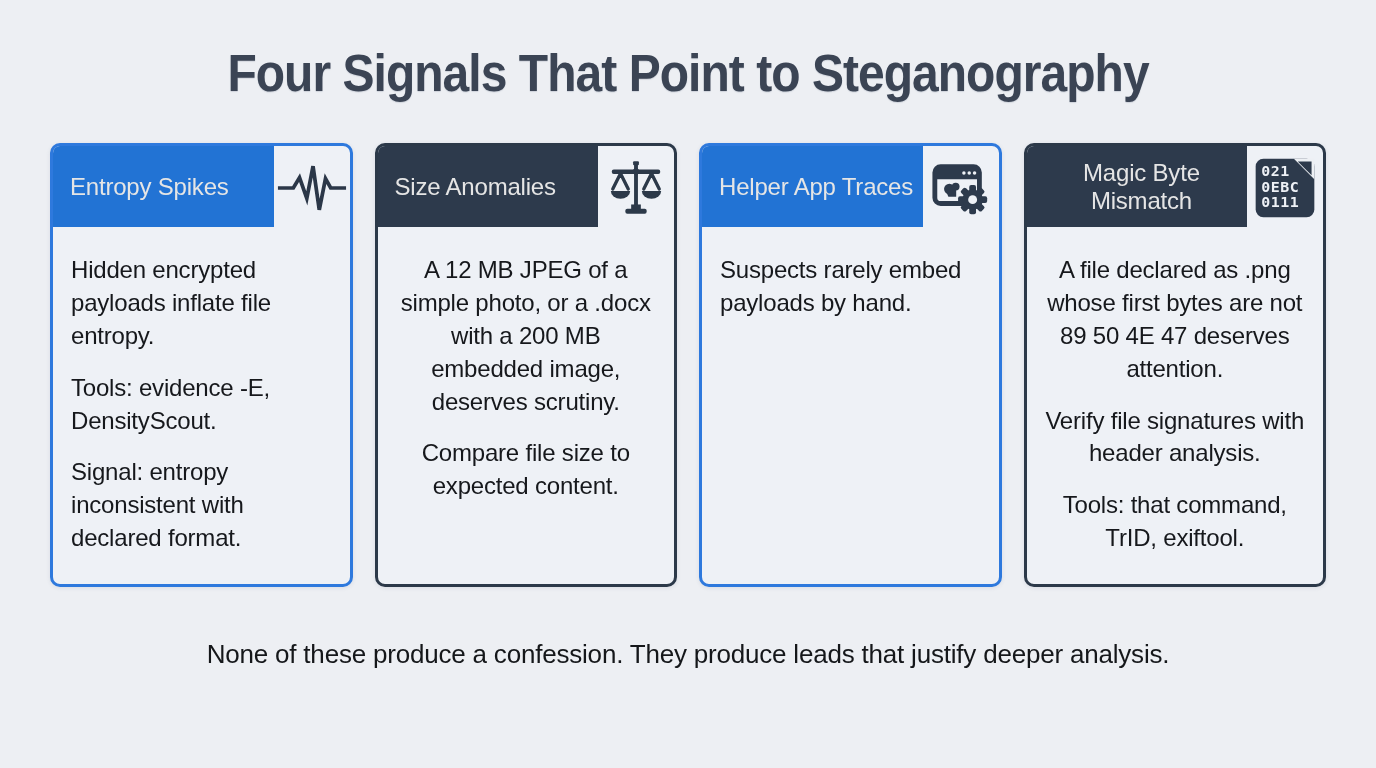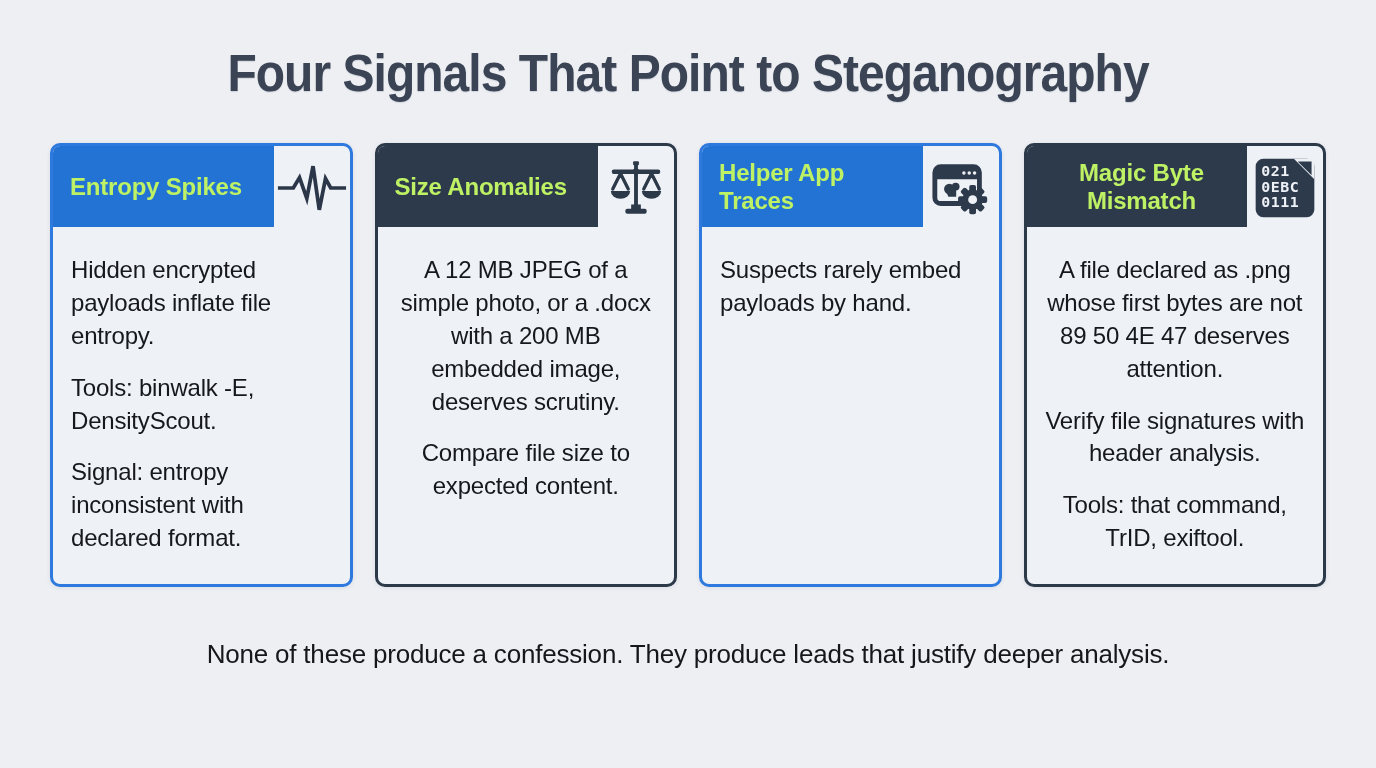--- a/index.html
+++ b/index.html
@@ -43,22 +43,22 @@
   .header-bar {
     width: 74.5%;
     box-sizing: border-box;
     display: flex;
     align-items: center;
     padding: 0 8px 0 17px;
   }
   .accent-blue .header-bar { background: #2273d4; }
   .accent-dark .header-bar { background: #2d3a4c; }
   .card-title {
-    color: #bef264;
-    font-weight: bold;
+    color: #e5e5e5;
+    font-weight: normal;
     font-size: 24px;
     line-height: 1.13;
     letter-spacing: -.2px;
   }
   .icon-area {
     flex: 1;
     display: flex;
     align-items: center;
     justify-content: center;
     padding-top: 2px;
@@ -97,21 +97,21 @@
       <div class="icon-area">
 
         <svg class="icon-svg pulse" viewBox="0 0 66 52">
           <path d="M2 26 H15 L21 16 L28 36 L34 5 L40 47 L46 17 L51 26 H64" fill="none" stroke="#2b3748" stroke-width="3.6" stroke-linecap="square"></path>
         </svg>
 
       </div>
     </div>
     <div class="card-body">
           <p>Hidden encrypted payloads inflate file entropy.</p>
-          <p>Tools: binwalk -E, DensityScout.</p>
+          <p>Tools: evidence -E, DensityScout.</p>
           <p>Signal: entropy inconsistent with declared format.</p>
         </div>
   </section>
 
   <section class="card accent-dark">
     <div class="card-header">
       <div class="header-bar">
         <span class="card-title">Size Anomalies</span>
       </div>
       <div class="icon-area">

